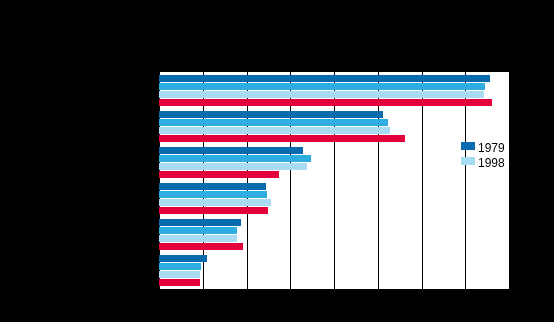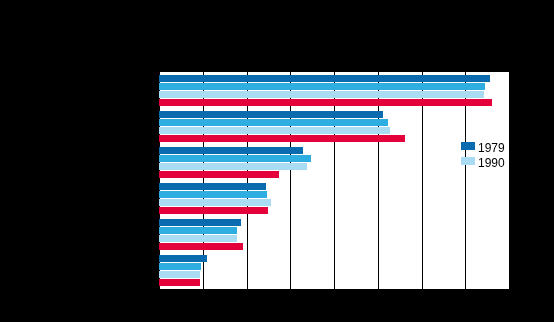--- a/index.html
+++ b/index.html
@@ -143,17 +143,17 @@
       </div>
   </div>
 
   <div id="legend">
       <div class="legend-item">
         <span class="legend-swatch" style="background: rgb(10, 108, 174);"></span>
         <span class="legend-label">1979</span>
       </div>
       <div class="legend-item">
         <span class="legend-swatch" style="background: rgb(169, 220, 242);"></span>
-        <span class="legend-label">1990</span>
+        <span class="legend-label">1998</span>
       </div>
     </div>
 
 </div>
 
 </body></html>

